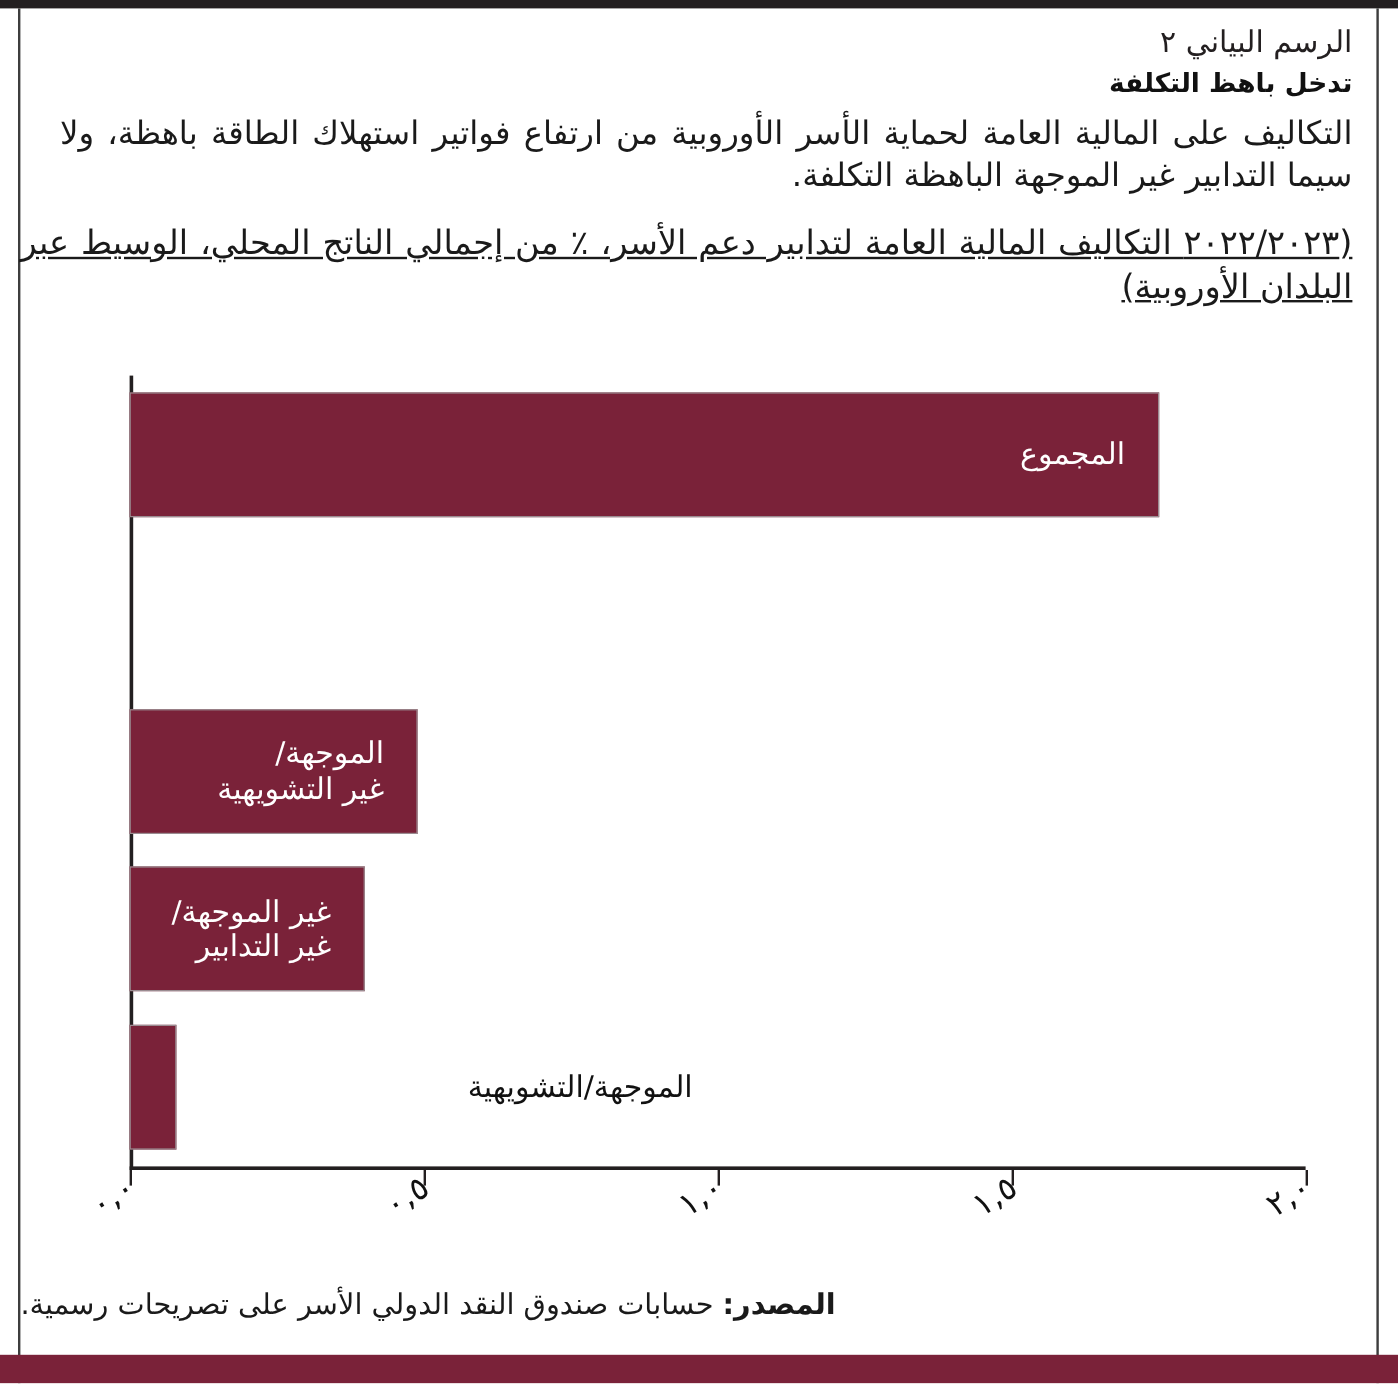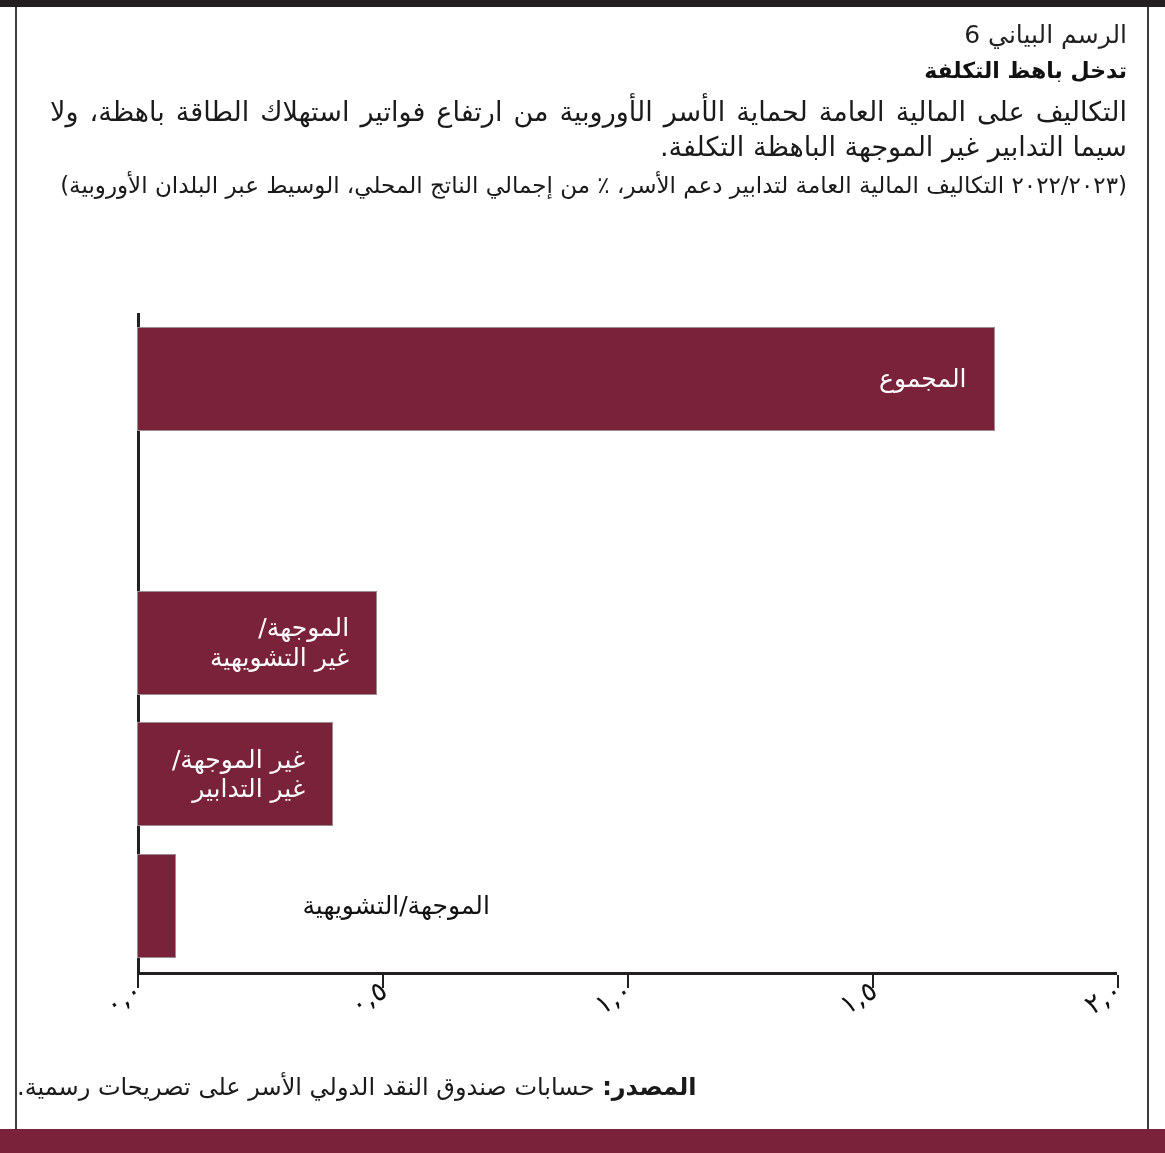--- a/index.html
+++ b/index.html
@@ -71,36 +71,36 @@
     font-size: 27px;
     color: #1a1a1a;
     line-height: 1.32;
     margin-top: 7px;
     text-align: justify;
     text-align-last: right;
     letter-spacing: 0.1px;
     margin-left: 33px;
   }
   .fig-units {
-    font-size: 23px;
+    font-size: 28px;
     color: #1a1a1a;
     line-height: 1.3;
-    margin-top: 6px;
+    margin-top: 20px;
     text-align: justify;
     text-align-last: right;
+    text-decoration: underline;
   }
 
   
   .plot {
     position: absolute;
     left: 108px;
     top: 313px;
     width: 980px;
     height: 662px;
-    margin-left: 29px;
   }
   .axis-y-line {
     position: absolute;
     left: 0px; top: 0px;
     width: 3px; height: 662px;
     background: #231f20;
   }
   .axis-x-line {
     position: absolute;
     left: 0px; top: 659px;
@@ -185,21 +185,21 @@
 </head>
 <body>
 
 <div id="figure">
 
   <div class="edge-top"></div>
   <div class="edge-left"></div>
   <div class="edge-right"></div>
 
   <div class="header">
-    <div class="fig-number">الرسم البياني 6</div>
+    <div class="fig-number">الرسم البياني ٢</div>
     <div class="fig-title">تدخل باهظ التكلفة</div>
     <div class="fig-subtitle">التكاليف على المالية العامة لحماية الأسر الأوروبية من ارتفاع فواتير استهلاك الطاقة باهظة، ولا سيما التدابير غير الموجهة الباهظة التكلفة.</div>
     <div class="fig-units">(٢٠٢٢/٢٠٢٣ التكاليف المالية العامة لتدابير دعم الأسر، ٪ من إجمالي الناتج المحلي، الوسيط عبر البلدان الأوروبية)</div>
   </div>
 
   <div class="plot">
     <div class="axis-y-line"></div>
     <div class="axis-x-line"></div>
     <div class="bars" id="bars">
         <div class="bar-row" style="top: 13.9px; width: 980px;">
@@ -211,21 +211,21 @@
           <div class="bar-label inside" style="left: 0px; width: 226.1px; padding-right: 14px; box-sizing: border-box;">الموجهة/
 غير التشويهية</div>
         </div>
         <div class="bar-row" style="top: 409.3px; width: 980px;">
           <div class="bar-rect" style="width: 196px;"></div>
           <div class="bar-label inside" style="left: 0px; width: 182px; padding-right: 14px; box-sizing: border-box;">غير الموجهة/
 غير التدابير</div>
         </div>
         <div class="bar-row" style="top: 541.1px; width: 980px;">
           <div class="bar-rect" style="width: 39.2px;"></div>
-          <div class="bar-label outside" style="left: 49.2px; width: 420px; text-align: center;">الموجهة/التشويهية</div>
+          <div class="bar-label outside" style="left: 49.2px; width: 420px; text-align: right;">الموجهة/التشويهية</div>
         </div>
       </div>
     <div id="ticks">
         <div class="tick" style="left: 0px;"></div>
         <div class="ticklabel" style="left: -38px;">٠,٠</div>
         <div class="tick" style="left: 245px;"></div>
         <div class="ticklabel" style="left: 207px;">٠,٥</div>
         <div class="tick" style="left: 490px;"></div>
         <div class="ticklabel" style="left: 452px;">١,٠</div>
         <div class="tick" style="left: 735px;"></div>

